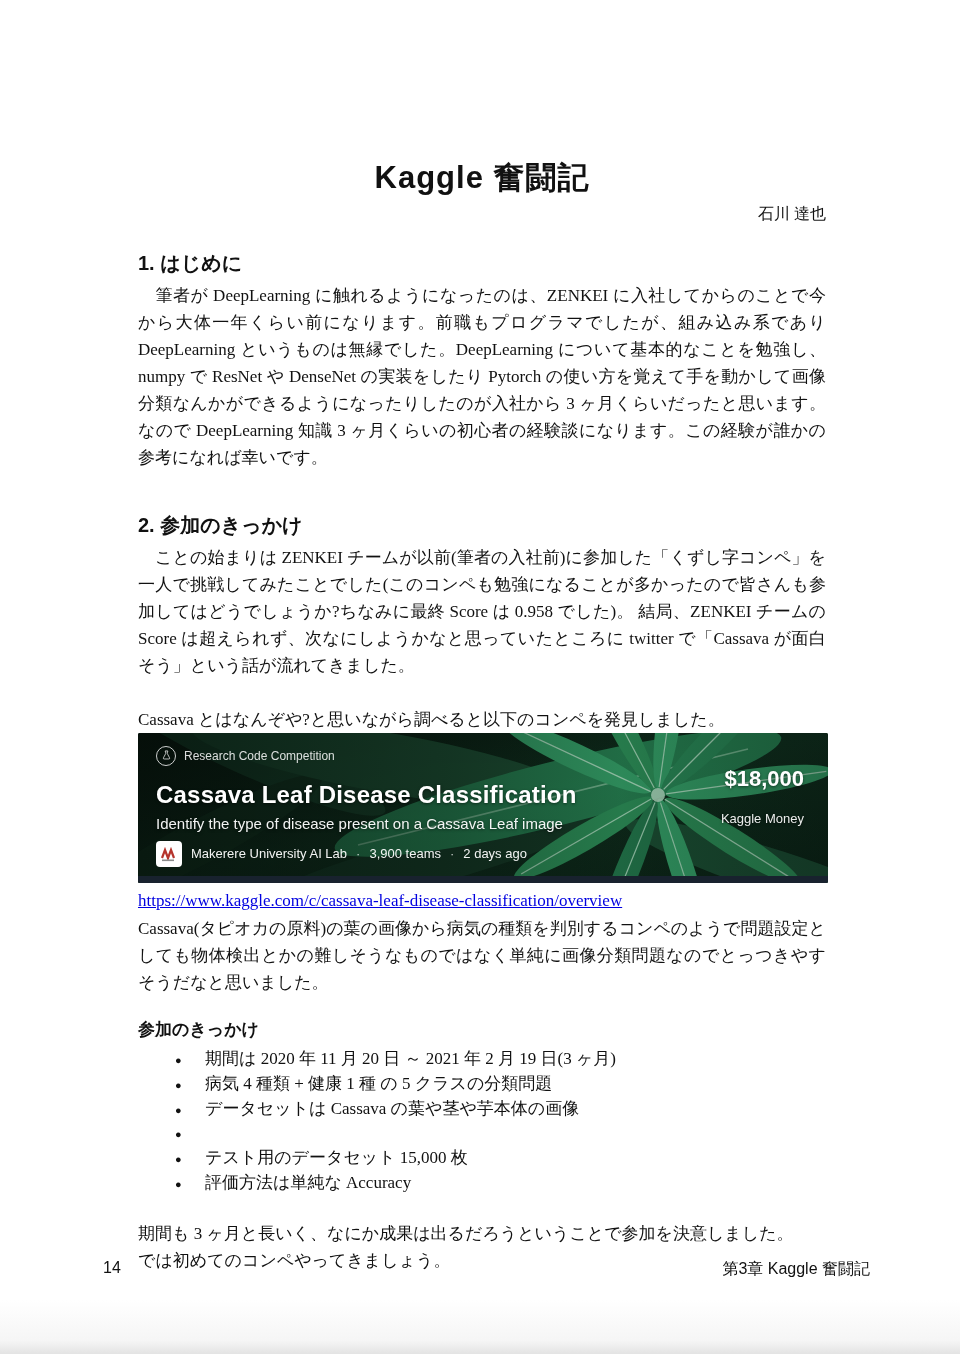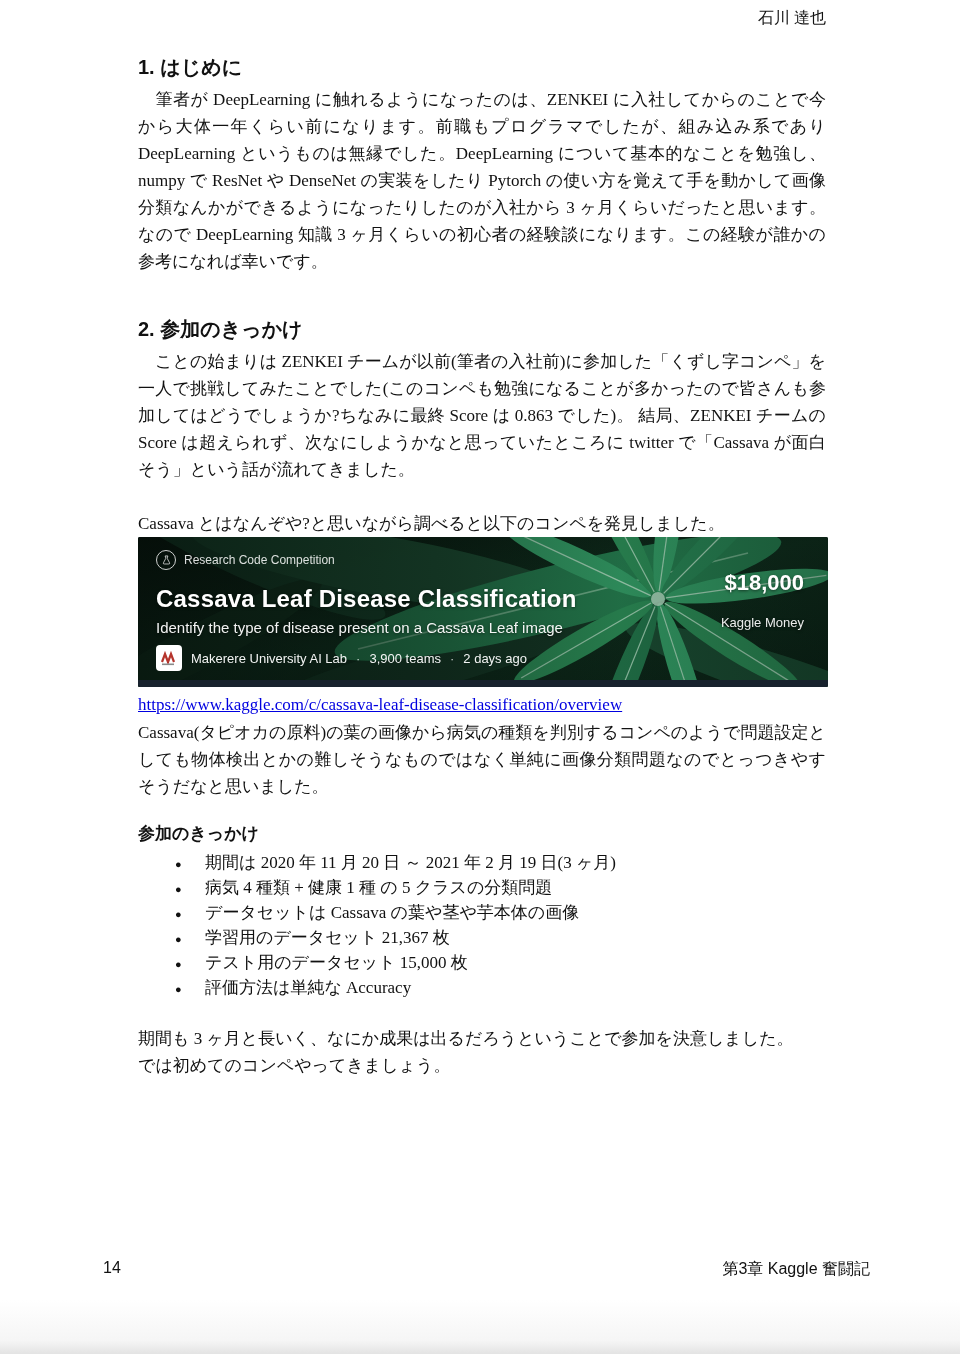--- a/index.html
+++ b/index.html
@@ -226,27 +226,28 @@
     font-family: "Liberation Sans", "DejaVu Sans", sans-serif;
     font-size: 16px;
   }
 </style>
 </head>
 <body>
 
 <div class="page">
   <div class="content">
 
+    <div class="doc-title">Kaggle 奮闘記</div>
     <div class="doc-author">石川 達也</div>
 
     <div class="sec-heading sec1-heading">1.  はじめに</div>
     <div class="body-para">　筆者が DeepLearning に触れるようになったのは、ZENKEI に入社してからのことで今から大体一年くらい前になります。前職もプログラマでしたが、組み込み系であり DeepLearning というものは無縁でした。DeepLearning について基本的なことを勉強し、numpy で ResNet や DenseNet の実装をしたり Pytorch の使い方を覚えて手を動かして画像分類なんかができるようになったりしたのが入社から 3 ヶ月くらいだったと思います。なので DeepLearning 知識 3 ヶ月くらいの初心者の経験談になります。この経験が誰かの参考になれば幸いです。</div>
 
     <div class="sec-heading sec2-heading">2.  参加のきっかけ</div>
-    <div class="body-para">　ことの始まりは ZENKEI チームが以前(筆者の入社前)に参加した「くずし字コンペ」を一人で挑戦してみたことでした(このコンペも勉強になることが多かったので皆さんも参加してはどうでしょうか?ちなみに最終 Score は 0.863 でした)。 結局、ZENKEI チームの Score は超えられず、次なにしようかなと思っていたところに twitter で「Cassava が面白そう」という話が流れてきました。</div>
+    <div class="body-para">　ことの始まりは ZENKEI チームが以前(筆者の入社前)に参加した「くずし字コンペ」を一人で挑戦してみたことでした(このコンペも勉強になることが多かったので皆さんも参加してはどうでしょうか?ちなみに最終 Score は 0.958 でした)。 結局、ZENKEI チームの Score は超えられず、次なにしようかなと思っていたところに twitter で「Cassava が面白そう」という話が流れてきました。</div>
     <div class="standalone-para">Cassava とはなんぞや?と思いながら調べると以下のコンペを発見しました。</div>
 
     
     <div class="banner">
       <svg class="leaves" viewBox="0 0 690 150" preserveAspectRatio="none">
         <defs>
           <linearGradient id="bgGrad" x1="0" y1="0" x2="1" y2="1">
             <stop offset="0" stop-color="#07130c"></stop>
             <stop offset="0.5" stop-color="#0e2a1b"></stop>
             <stop offset="1" stop-color="#0a1f14"></stop>
@@ -352,21 +353,20 @@
       <li>
         <span class="bullet-marker">●</span>
         <span>病気 4 種類 + 健康 1 種 の 5 クラスの分類問題</span>
       </li>
       <li>
         <span class="bullet-marker">●</span>
         <span>データセットは Cassava の葉や茎や芋本体の画像</span>
       </li>
       <li>
         <span class="bullet-marker">●</span>
-        <span>学習用のデータセット 21,367 枚</span>
       </li>
       <li>
         <span class="bullet-marker">●</span>
         <span>テスト用のデータセット 15,000 枚</span>
       </li>
       <li>
         <span class="bullet-marker">●</span>
         <span>評価方法は単純な Accuracy</span>
       </li>
     </ul>

